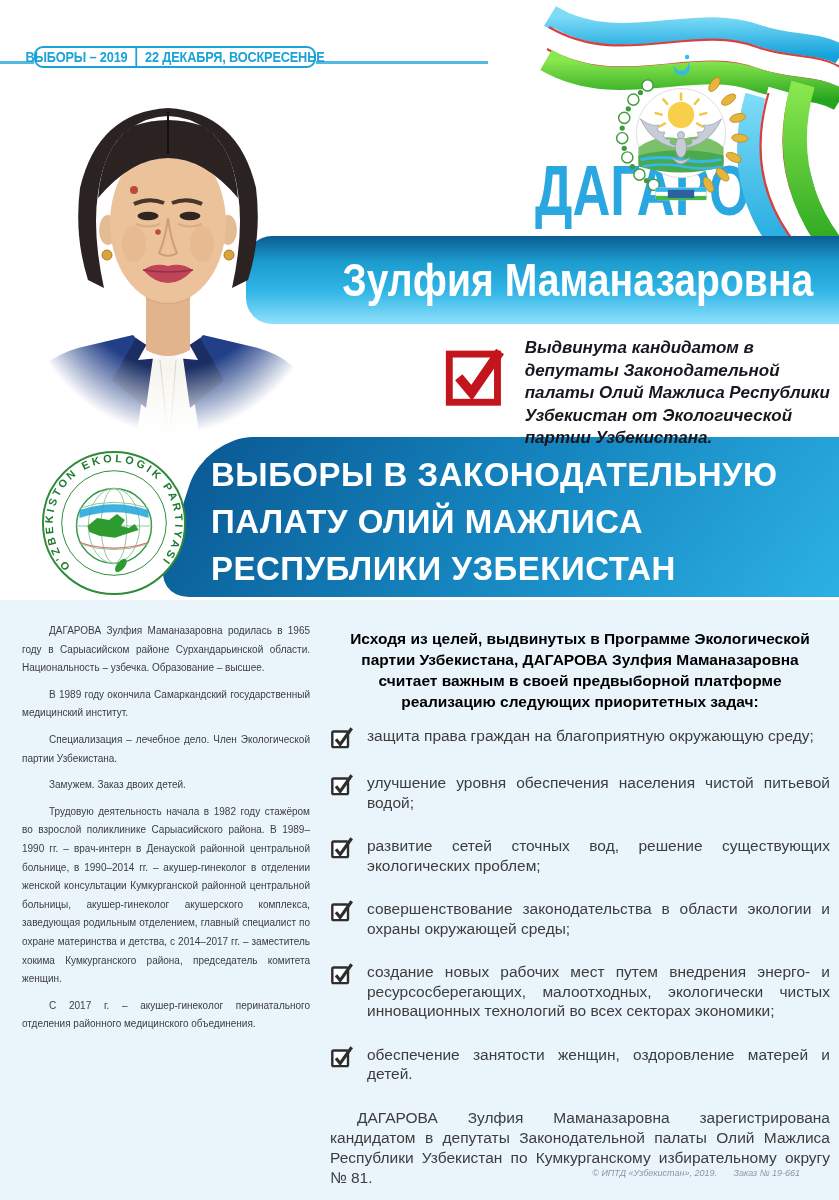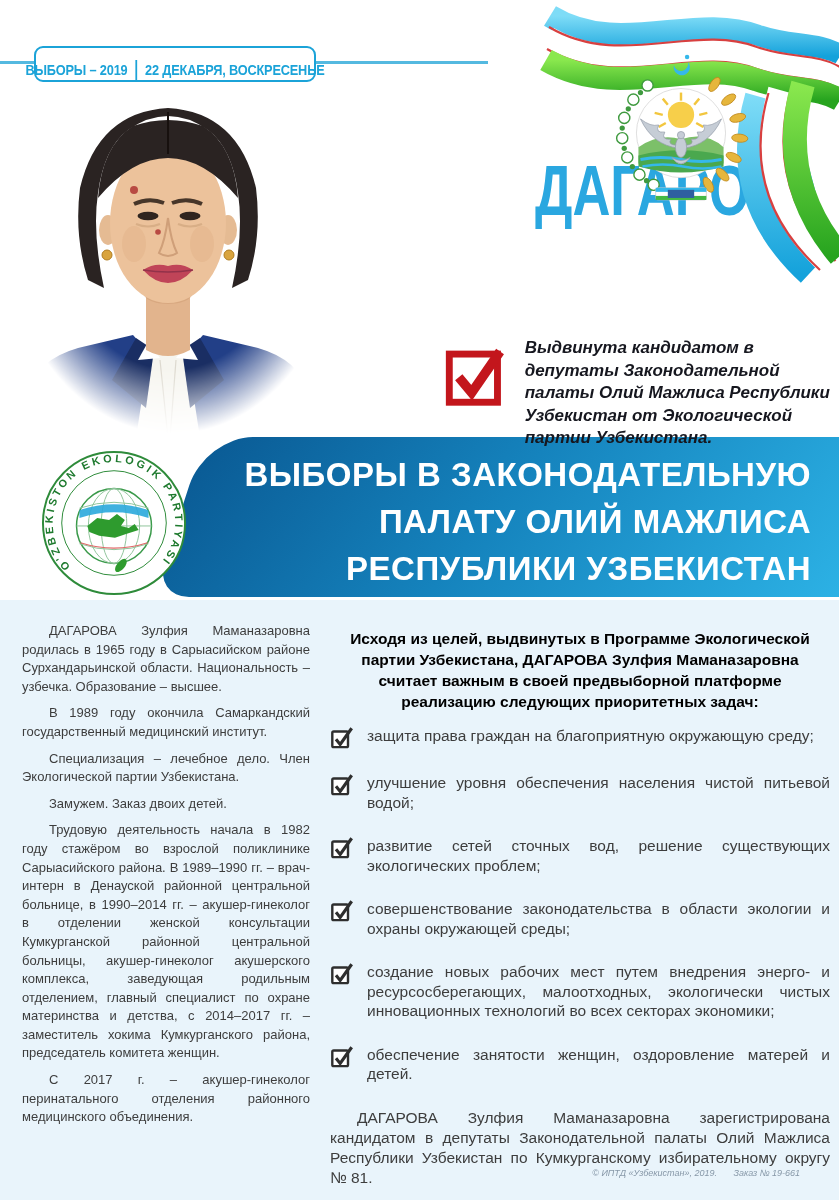--- a/index.html
+++ b/index.html
@@ -7,22 +7,22 @@
           font-family:"Liberation Sans", sans-serif;}
   .abs{position:absolute;}
 
   
   .content-bg{left:0;top:600px;width:839px;height:600px;background:#e9f4fb;}
 
   
   .badge-line{height:2.5px;background:#54b9e0;top:61px;}
   .badge-line.l{left:0;width:34px;}
   .badge-line.r{left:316px;width:172px;}
-  .badge{left:34px;top:46px;width:282px;height:36px;border:2.5px solid #1ba3d8;border-radius:9px;
-         display:flex;align-items:flex-end;justify-content:center;background:#fff;box-sizing:border-box;}
+  .badge{left:34px;top:46px;width:282px;height:22px;border:2.5px solid #1ba3d8;border-radius:9px;
+         display:flex;align-items:center;justify-content:center;background:#fff;box-sizing:border-box;}
   .badge-inner{display:flex;align-items:center;transform:scaleX(0.88);transform-origin:center;
                color:#1ba3d8;font-weight:bold;font-size:14.5px;white-space:nowrap;letter-spacing:-.2px;}
   .badge-sep{width:2px;height:20px;background:#1ba3d8;margin:0 9px;}
 
   
   .surname{right:16px;top:156px;font-size:70px;font-weight:bold;color:#2aa7e0;line-height:1;
            transform:scaleX(0.75);transform-origin:right center;white-space:nowrap;letter-spacing:0;}
   .name-band{left:246px;top:236px;right:0;height:88px;border-radius:26px 0 0 26px;z-index:2;
              background:linear-gradient(180deg,#0a5d93 0%,#1d9ccf 30%,#2fb5e6 62%,#8fe0fa 100%);}
   .name-band .given{position:absolute;right:26px;top:50%;transform:translateY(-50%) scaleX(0.85);
@@ -30,34 +30,34 @@
 
   
   .nominated{left:445px;top:335px;width:390px;display:flex;gap:16px;align-items:flex-start;z-index:2;}
   .nominated .txt{margin-top:2px;width:312px;font-size:17px;line-height:22.5px;font-weight:bold;
                   font-style:italic;color:#16171f;}
 
   
   .banner-bg{left:153px;top:437px;width:700px;height:160px;z-index:1;
              background:linear-gradient(115deg,#0a5a94 0%,#1583bd 45%,#2db3e6 100%);
              border-radius:48px 0 0 36px;transform:skewX(-18deg);transform-origin:0 100%;}
-  .banner-text{right:28px;top:452px;width:600px;text-align:right;color:#fff;font-weight:bold;
+  .banner-text{right:28px;top:452px;width:600px;text-align:left;color:#fff;font-weight:bold;
                font-size:33px;line-height:1.42;z-index:2;letter-spacing:.5px;}
 
   
   .portrait{left:8px;top:8px;width:330px;height:430px;z-index:3;
             -webkit-mask-image:radial-gradient(ellipse 52% 50% at 50% 50%,#000 68%,rgba(0,0,0,0) 98%);
             mask-image:radial-gradient(ellipse 52% 50% at 50% 50%,#000 68%,rgba(0,0,0,0) 98%);}
 
   .party-logo{left:40px;top:449px;width:148px;height:148px;z-index:3;}
   .ribbon{left:419px;top:0;width:420px;height:300px;z-index:1;}
   .emblem{left:610px;top:50px;width:142px;height:152px;z-index:2;}
 
   
-  .left-col{left:22px;top:622px;width:288px;color:#3d3d3d;font-size:13px;line-height:18.6px;
+  .left-col{left:22px;top:622px;width:288px;color:#3d3d3d;font-size:10px;line-height:18.6px;
             text-align:justify;}
   .left-col p{margin:0 0 8px 0;text-indent:27px;}
   .right-col{left:330px;top:628px;width:500px;color:#3d3d3d;font-size:15.5px;}
   .intro{font-weight:bold;color:#000000;text-align:center;line-height:21px;margin:0 0 14px 0;}
   .platform-item{display:flex;gap:13px;align-items:flex-start;margin-bottom:24px;}
   .platform-item .chk{flex:0 0 24px;width:24px;height:24px;margin-top:-1px;}
   .platform-item .itxt{flex:1;line-height:19.5px;text-align:justify;}
   .conclusion{margin-top:8px;line-height:20px;text-align:justify;text-indent:27px;}
 
   .footer{left:0;right:39px;top:1168px;text-align:right;font-size:9px;color:#8798a8;z-index:2;}
@@ -180,20 +180,23 @@
     <g>
       <rect x="45" y="136" width="50" height="12" rx="2" fill="#ffffff" stroke="#bbbbbb" stroke-width="0.6"></rect>
       <rect x="45" y="136" width="50" height="4" fill="#35b8ea"></rect>
       <rect x="45" y="144" width="50" height="4" fill="#44b944"></rect>
       <rect x="57" y="138" width="26" height="8" fill="#2f5fa0"></rect>
     </g>
   </svg>
 
   <div class="abs surname">ДАГАРОВА</div>
 
+  <div class="abs name-band">
+    <div class="given">Зулфия Маманазаровна</div>
+  </div>
 
   <svg class="abs portrait" viewBox="0 0 330 430">
 
     <path d="M14,430 L20,385 Q28,352 70,340 L125,327 Q140,345 160,348 Q180,345 195,327 L250,340 Q292,352 300,385 L306,430 Z" fill="#223f87"></path>
 
     <path d="M142,338 Q160,352 178,338 L192,430 L128,430 Z" fill="#f6f5ef"></path>
     <path d="M152,352 L160,430 M168,352 L162,430" stroke="#ddd9cf" stroke-width="1.2" fill="none"></path>
 
     <path d="M128,330 L104,372 L138,400 L146,342 Z" fill="#1a2e63"></path>
     <path d="M192,330 L216,372 L182,400 L174,342 Z" fill="#1a2e63"></path>

